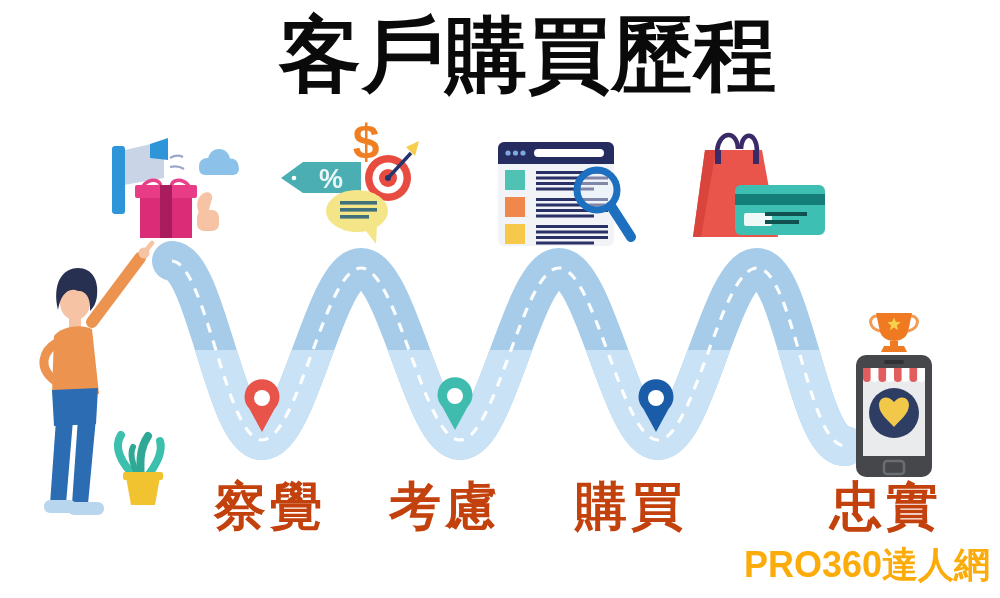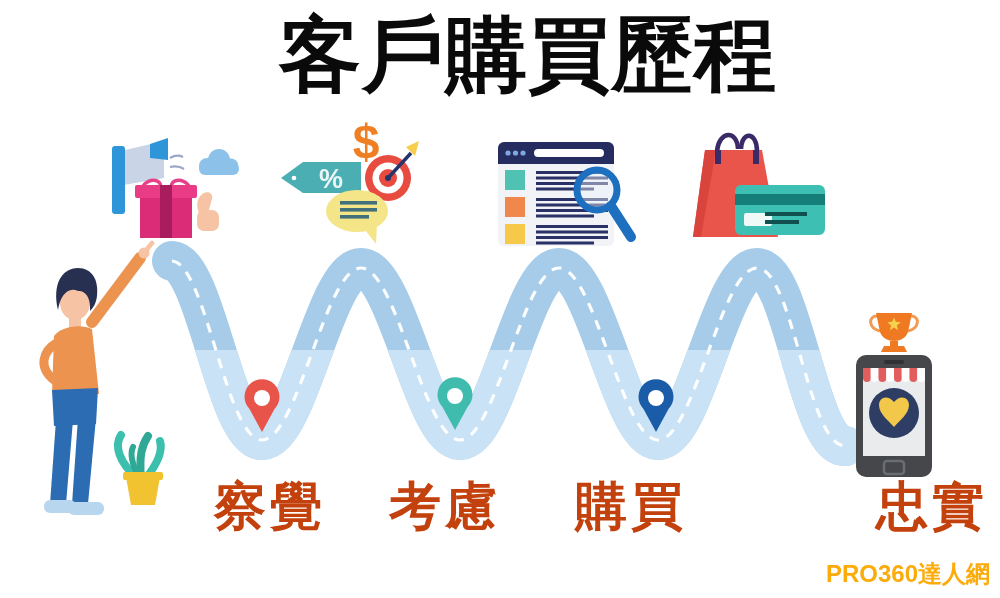--- a/index.html
+++ b/index.html
@@ -12,24 +12,24 @@
     font-size:82px;line-height:1.05;font-weight:900;color:#0a0a0a;letter-spacing:1px;padding-left:28px;
   }
   .scene{position:absolute;left:0;top:0;}
   .stage-label{
     position:absolute;top:472px;transform:translateX(-50%);
     font-size:52px;font-weight:900;color:#c2410c;letter-spacing:4px;white-space:nowrap;
   }
   .stage-label.s0{left:270px;}
   .stage-label.s1{left:445px;}
   .stage-label.s2{left:631px;}
-  .stage-label.s3{left:932px;}
+  .stage-label.s3{left:886px;}
   .watermark{
     position:absolute;right:10px;bottom:8px;
-    font-size:24px;font-weight:bold;color:#FBAB0A;white-space:nowrap;
+    font-size:36px;font-weight:bold;color:#FBAB0A;white-space:nowrap;
   }
 </style>
 </head>
 <body>
 
 <div class="canvas">
 
   <div class="title">客戶購買歷程</div>
 
   <svg class="scene" width="1000" height="598" viewBox="0 0 1000 598">

